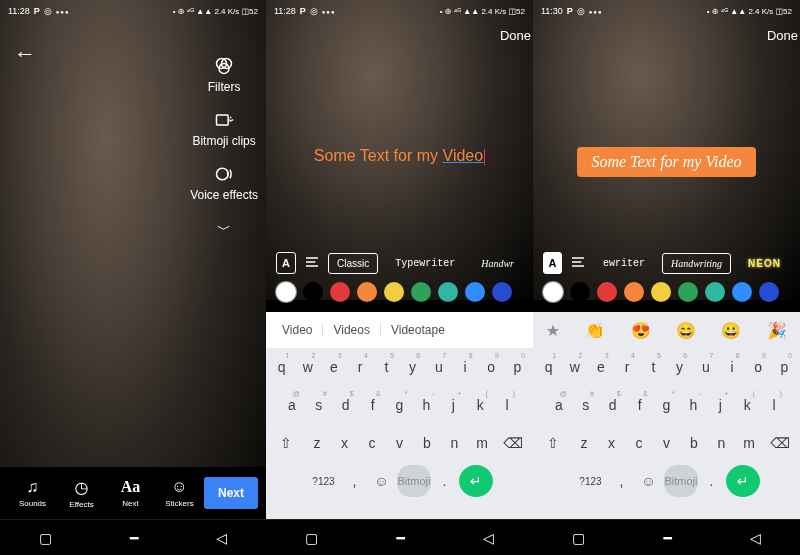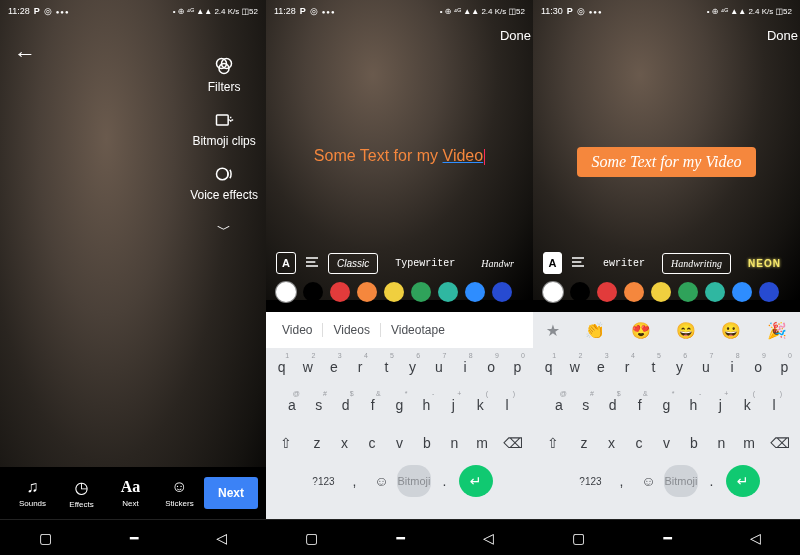--- a/index.html
+++ b/index.html
@@ -35,21 +35,21 @@
   .classic-txt { color:#f5873d; font-weight:500; }
   .classic-txt .vid { text-decoration: underline; text-decoration-color:#2e8dff; }
   .cursor { display:inline-block; width:1px; height:16px; background:#fe2c55; vertical-align:middle; margin-left:1px; }
   .hand-box { display:inline-block; background:#f5873d; color:#fff; padding:6px 14px; border-radius:4px; font-family: 'Brush Script MT', cursive; font-size:16px; font-style:italic; }
   
   .font-row { position:absolute; top:252px; left:0; right:0; display:flex; align-items:center; gap:8px; padding:0 10px; overflow:hidden; }
   .sq-btn { width:22px; height:22px; border:1.5px solid #fff; color:#fff; display:flex; align-items:center; justify-content:center; font-size:11px; border-radius:3px; font-weight:bold; }
   .sq-btn.filled { background:#fff; color:#000; }
   .align-ico { color:#fff; font-size:14px; }
   .font-opt { color:#fff; font-size:10px; padding:4px 8px; border:1px solid transparent; border-radius:3px; white-space:nowrap; }
-  .font-opt.sel { border-color:#fff;font-style:italic; }
+  .font-opt.sel { border-color:#fff; }
   .font-opt.typew { font-family: 'Courier New', monospace; }
   .font-opt.hand { font-family: 'Brush Script MT', cursive; font-style:italic; }
   .font-opt.neon { color:#f7e96b; text-shadow:0 0 3px #f7e96b; font-weight:bold; letter-spacing:1px; }
   
   .color-row { position:absolute; top:282px; left:0; right:0; display:flex; gap:7px; padding:0 10px; }
   .swatch { width:20px; height:20px; border-radius:50%; }
   
   .kb { position:absolute; top:312px; left:0; right:0; bottom:36px; background:#e9ebee; color:#4c4f54; }
   .suggest { height:36px; background:#fff; display:flex; align-items:center; gap:0; padding:0 6px; font-size:12px; }
   .suggest .s { padding:0 10px; border-right:1px solid #ddd; }

